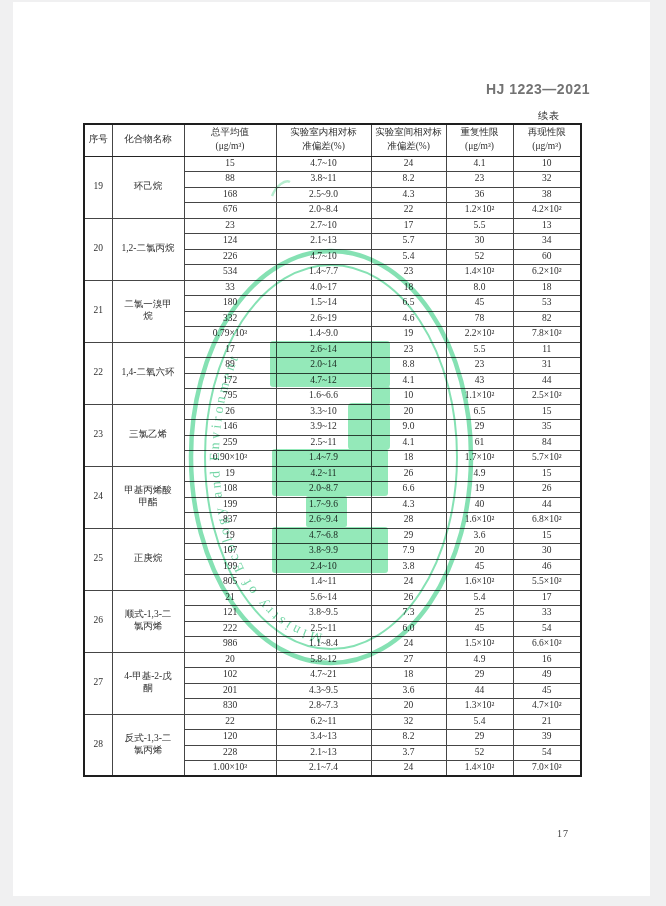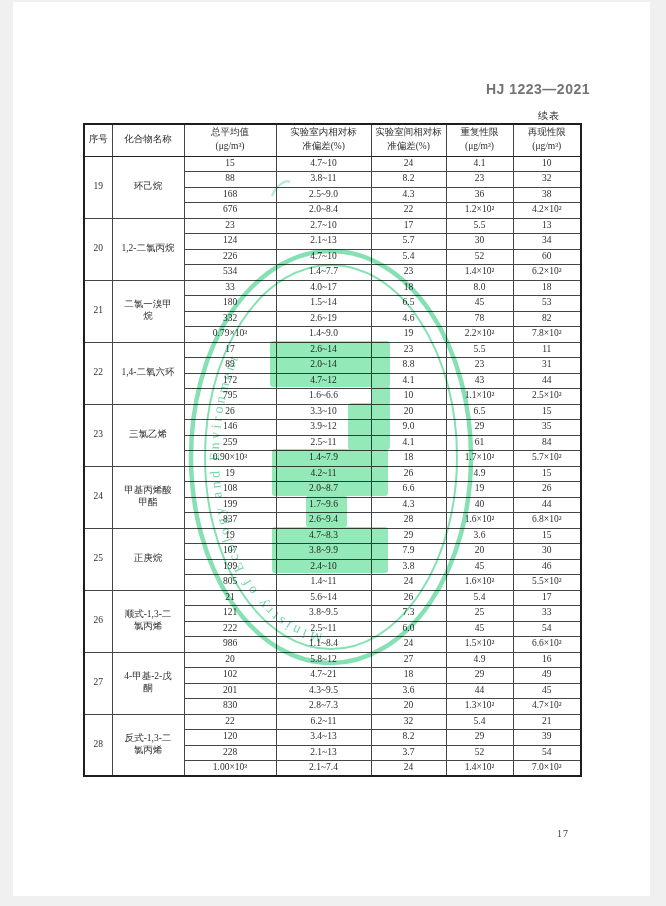--- a/index.html
+++ b/index.html
@@ -294,21 +294,21 @@
           <td>28</td>
           <td>1.6×10²</td>
           <td>6.8×10²</td>
         </tr>
         <tr class="group-start">
           <td rowspan="4" class="c-serial">25</td>
           <td rowspan="4" class="c-name">
             <span class="hline">正庚烷</span>
           </td>
           <td>19</td>
-          <td>4.7~8.3</td>
+          <td>4.7~6.8</td>
           <td>29</td>
           <td>3.6</td>
           <td>15</td>
         </tr>
         <tr>
           <td>107</td>
           <td>3.8~9.9</td>
           <td>7.9</td>
           <td>20</td>
           <td>30</td>

